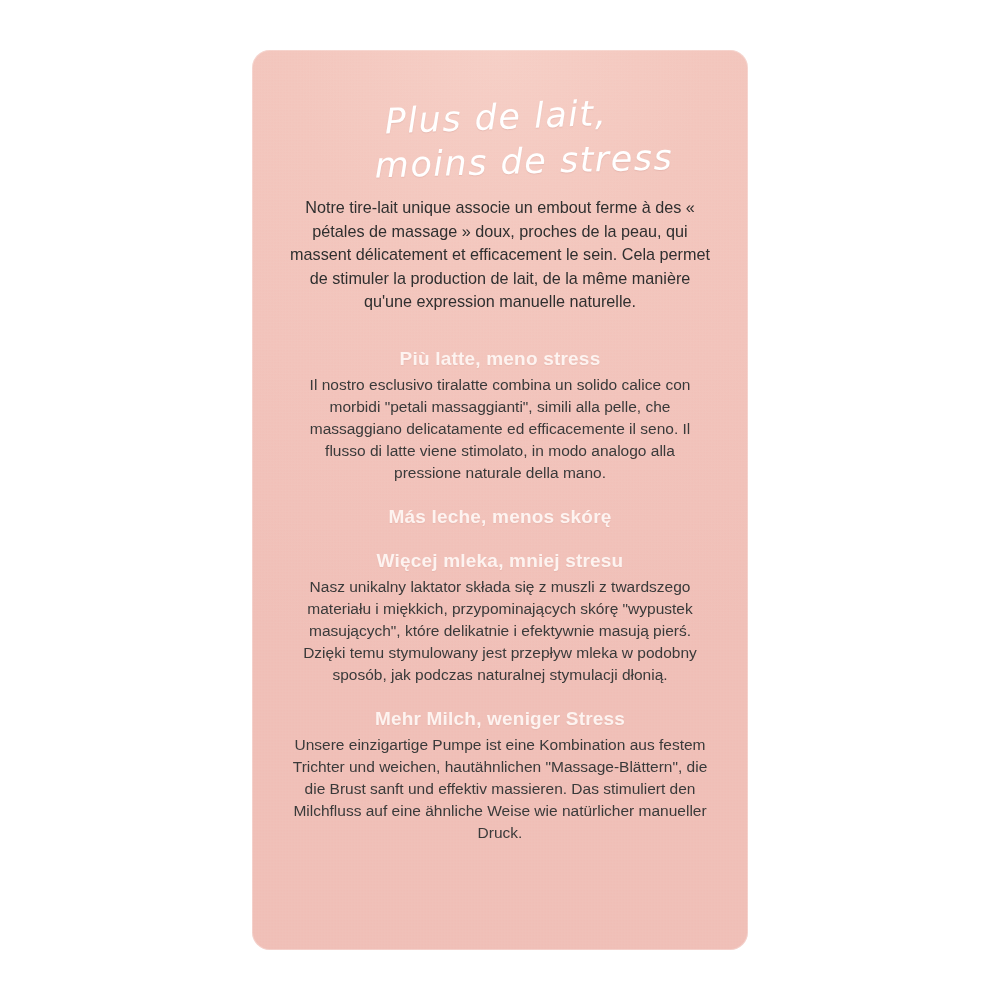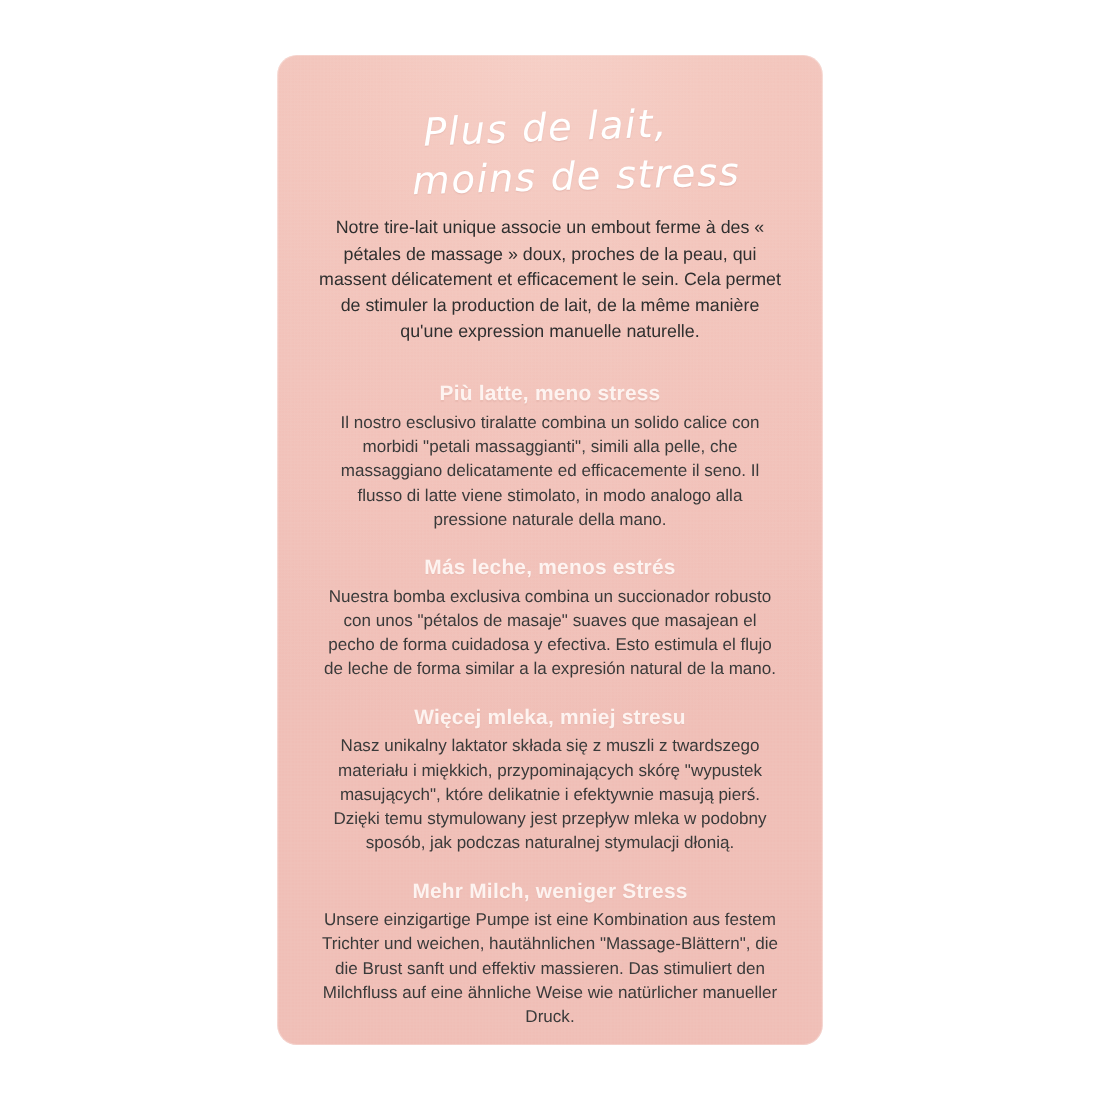--- a/index.html
+++ b/index.html
@@ -119,22 +119,21 @@
       </div>
 
       <p class="lead">Notre tire-lait unique associe un embout ferme à des « pétales de massage » doux, proches de la peau, qui massent délicatement et efficacement le sein. Cela permet de stimuler la production de lait, de la même manière qu'une expression manuelle naturelle.</p>
 
       <div class="block first">
         <p class="block-heading">Più latte, meno stress</p>
         <p class="block-body">Il nostro esclusivo tiralatte combina un solido calice con morbidi "petali massaggianti", simili alla pelle, che massaggiano delicatamente ed efficacemente il seno. Il flusso di latte viene stimolato, in modo analogo alla pressione naturale della mano.</p>
       </div>
 
       <div class="block">
-        <p class="block-heading">Más leche, menos estrés</p>
-        <p class="block-body">Nuestra bomba exclusiva combina un succionador robusto con unos "pétalos de masaje" suaves que masajean el pecho de forma cuidadosa y efectiva. Esto estimula el flujo de leche de forma similar a la expresión natural de la mano.</p>
+        <p class="block-heading">Más leche, menos skórę</p>
       </div>
 
       <div class="block">
         <p class="block-heading">Więcej mleka, mniej stresu</p>
         <p class="block-body">Nasz unikalny laktator składa się z muszli z twardszego materiału i miękkich, przypominających skórę "wypustek masujących", które delikatnie i efektywnie masują pierś. Dzięki temu stymulowany jest przepływ mleka w podobny sposób, jak podczas naturalnej stymulacji dłonią.</p>
       </div>
 
       <div class="block">
         <p class="block-heading">Mehr Milch, weniger Stress</p>
         <p class="block-body">Unsere einzigartige Pumpe ist eine Kombination aus festem Trichter und weichen, hautähnlichen "Massage-Blättern", die die Brust sanft und effektiv massieren. Das stimuliert den Milchfluss auf eine ähnliche Weise wie natürlicher manueller Druck.</p>

